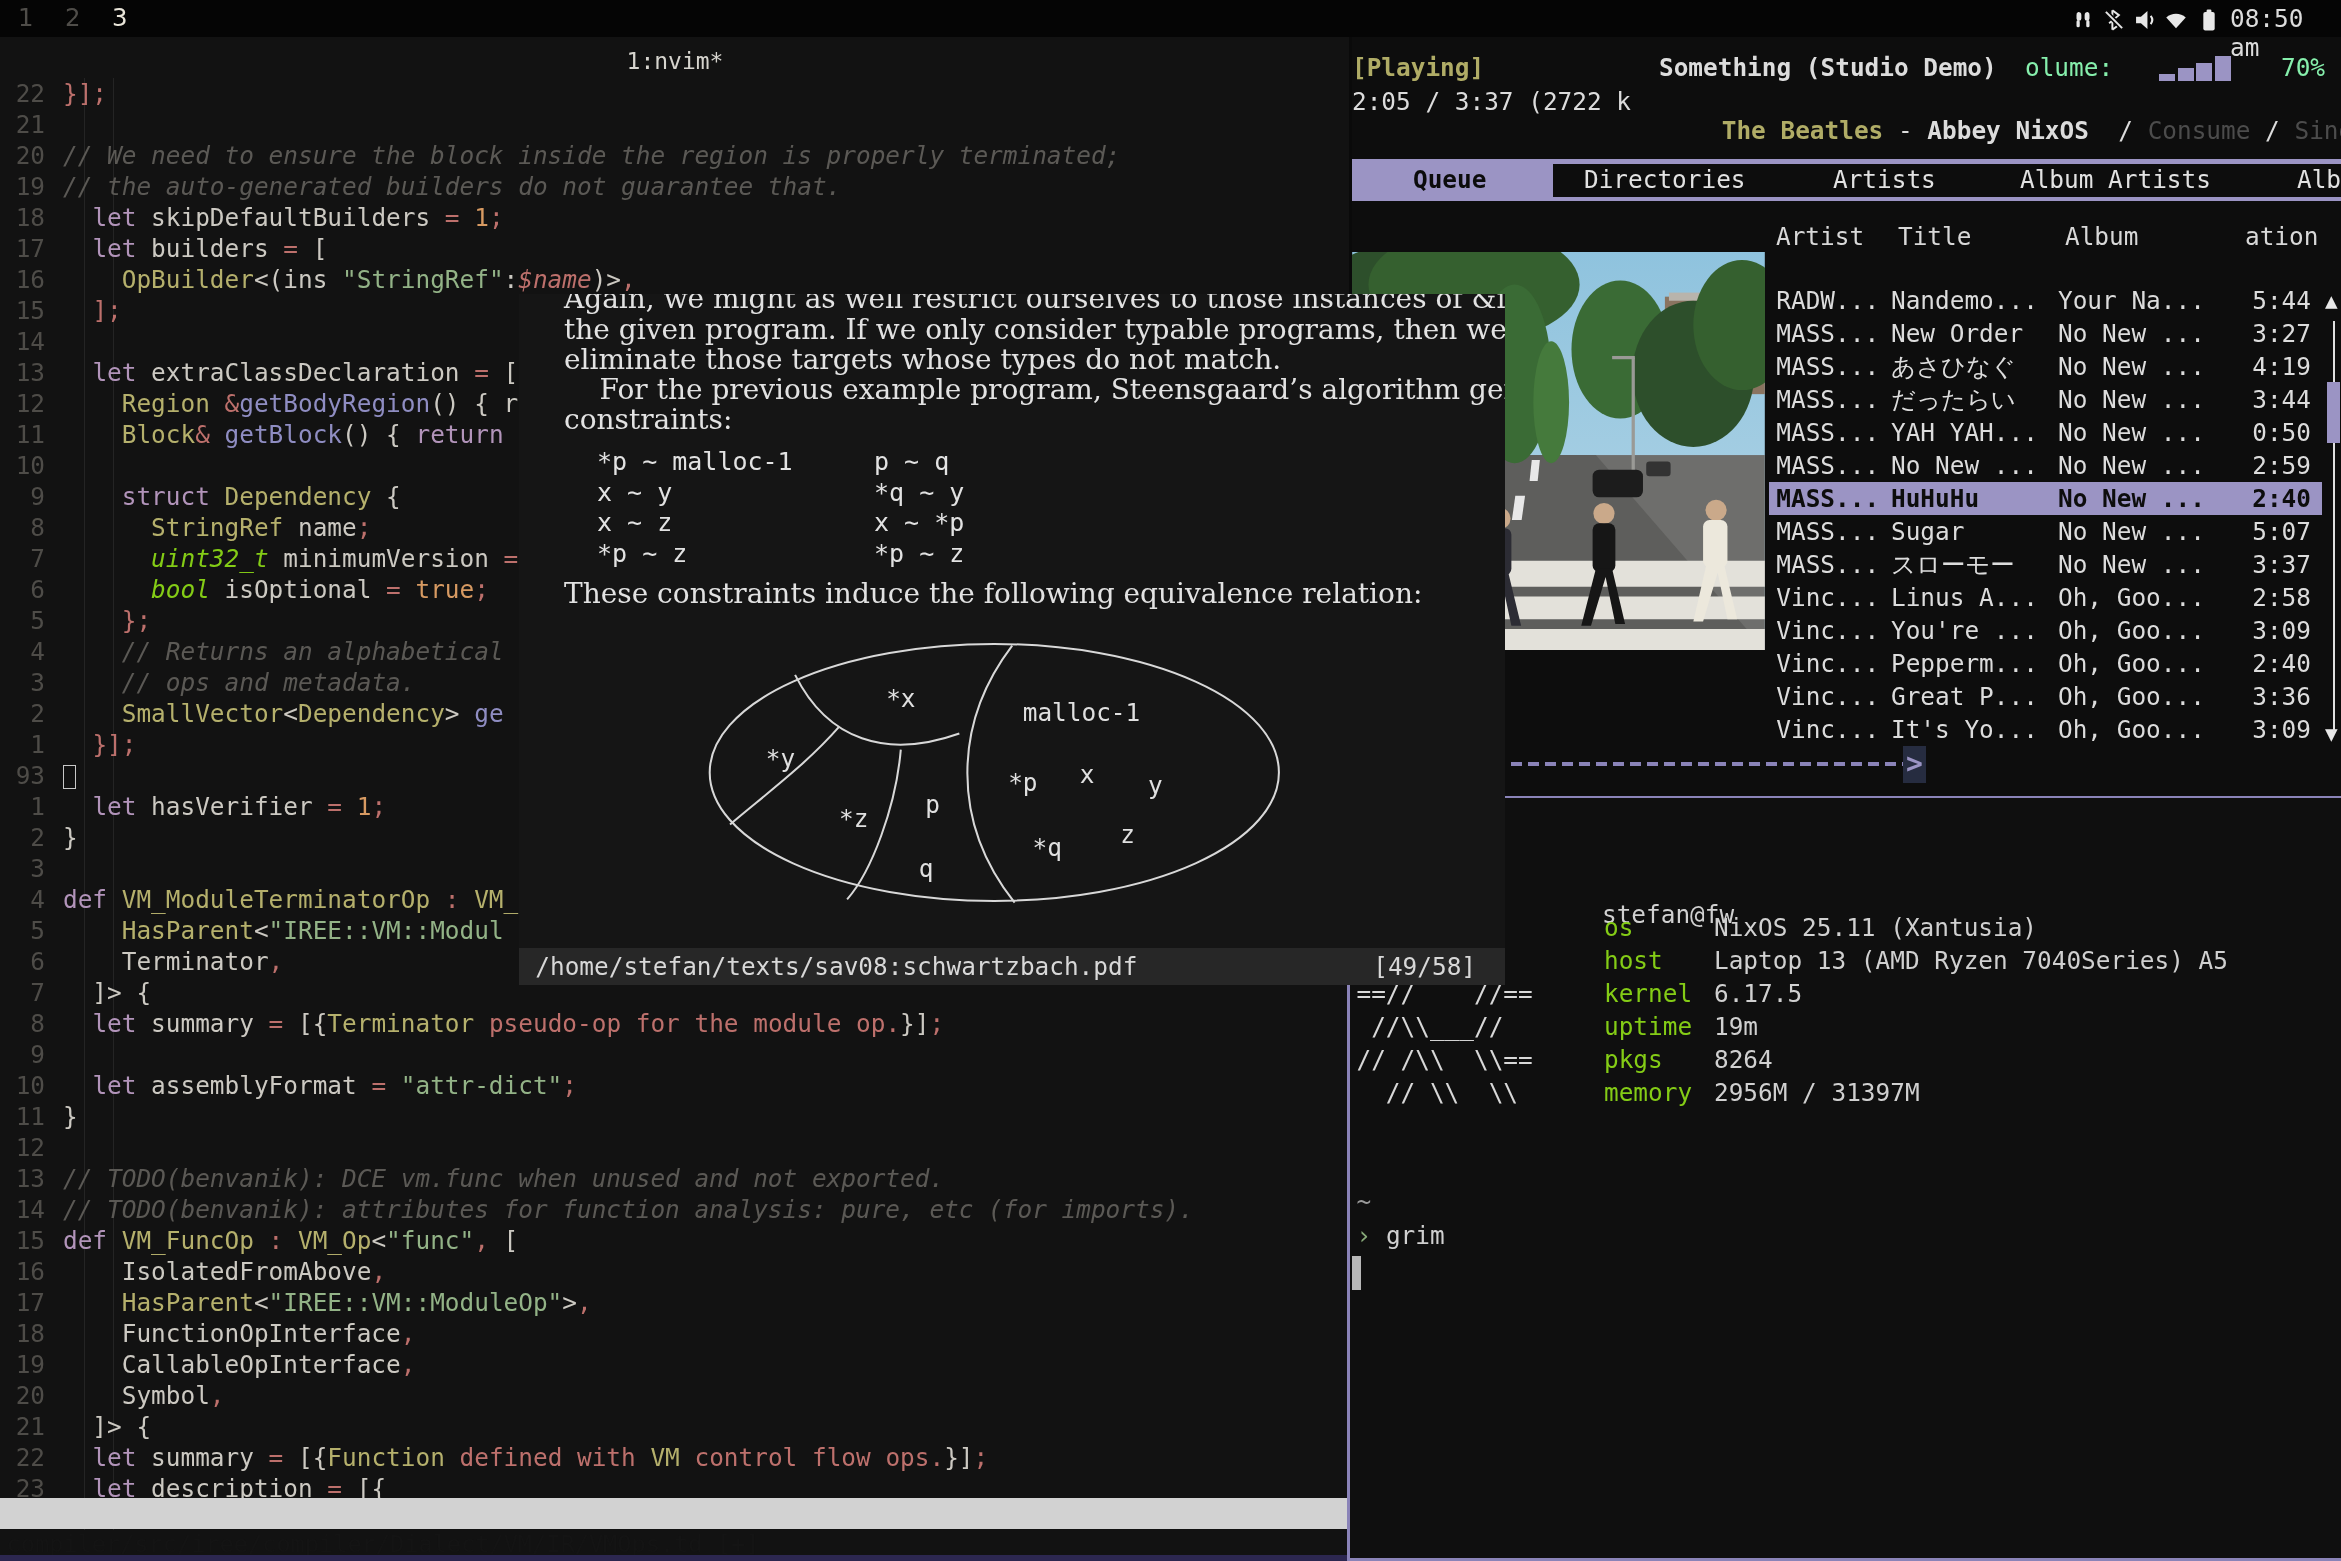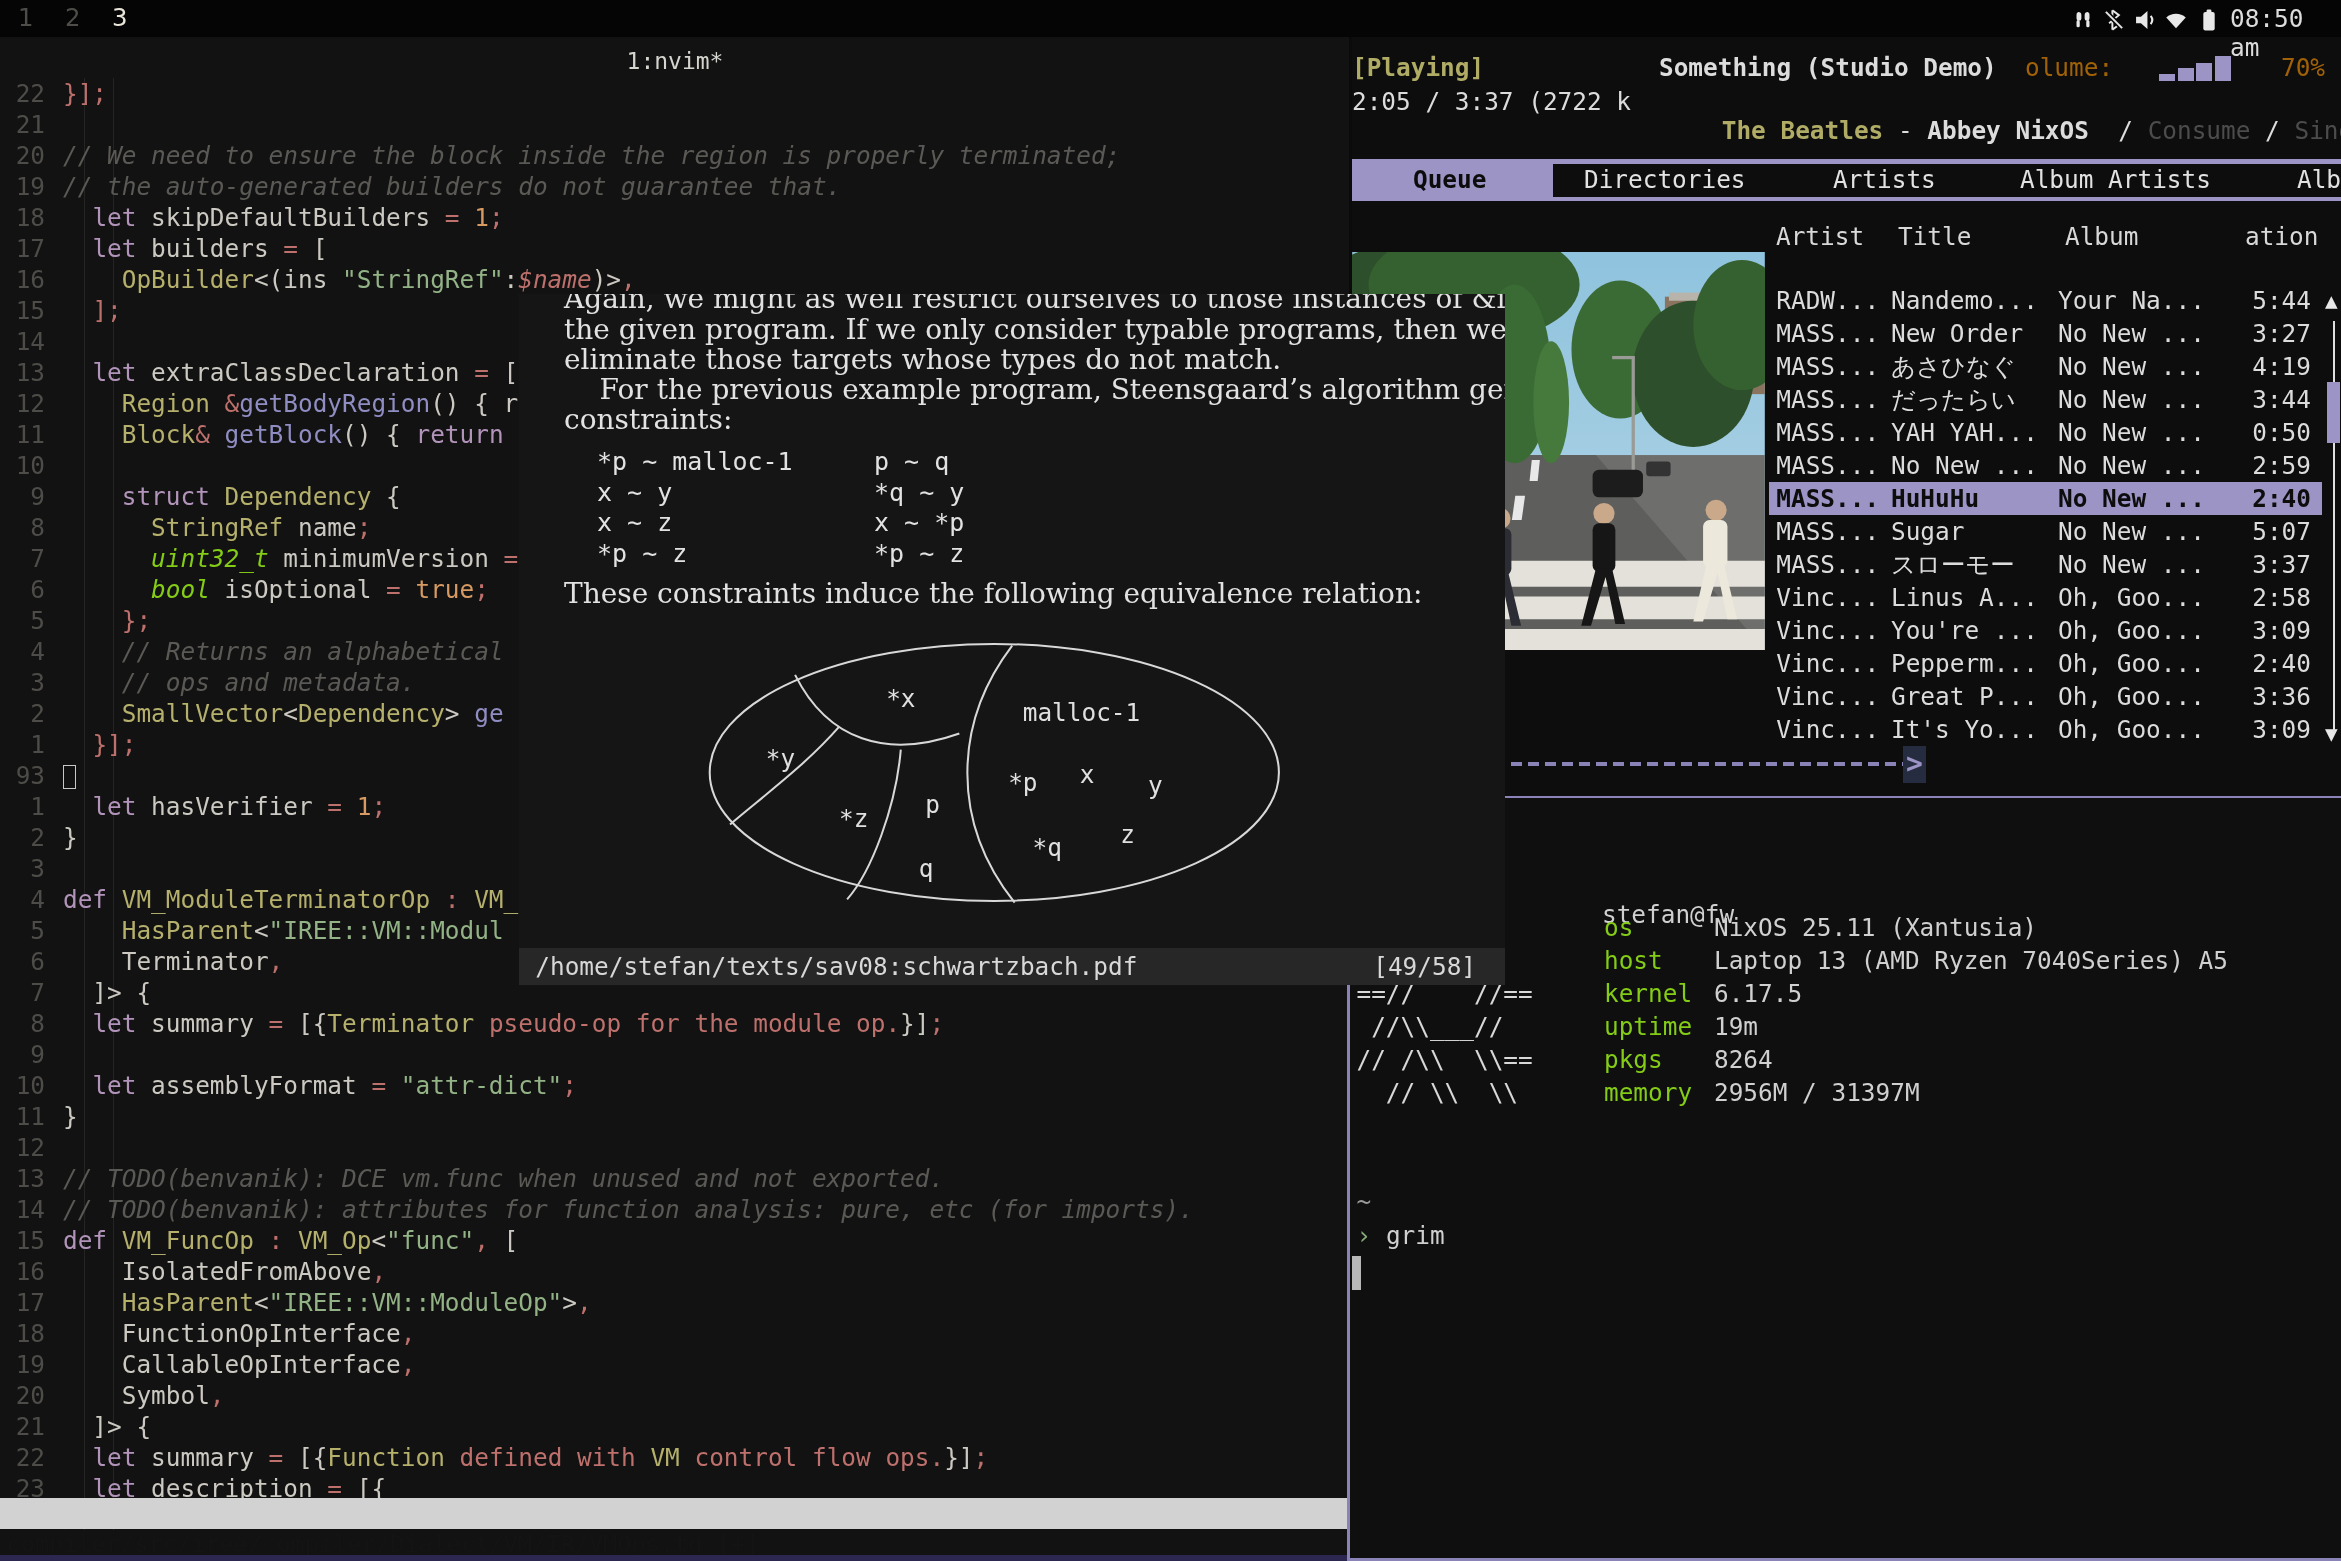--- a/index.html
+++ b/index.html
@@ -22,21 +22,21 @@
   .tok-c { color:#5b5955; font-style:italic; }
   .tok-b { color:#8f8dc2; } .tok-ti { color:#84cc16; font-style:italic; } .tok-si { color:#bd706c; font-style:italic; }
   .ed-cursor { display:inline-block; width:13px; height:24.4px; border:1.6px solid #c8c8c8; vertical-align:middle; }
   .guide { position:absolute; top:41px; width:0.8px; height:1452px; background:#242424; }
   #editor-status { position:absolute; left:0; top:1461px; width:1349px; height:31px; background:#d2d2d2; color:#141414; font-size:23.6px; line-height:31px; white-space:pre; }
   #ed-file { position:absolute; left:6.5px; } #ed-pos { position:absolute; left:1065px; }
   #editor-border { position:absolute; left:0; top:1518px; width:1349px; height:5.7px; background:#2c2750; }
   
   #player { position:absolute; left:1352px; top:37px; width:990px; height:759px; background:#0d0d0d; z-index:1; overflow:hidden; font-size:24.4px; color:#dcdcdc; }
   .np { position:absolute; white-space:pre; }
-  .olive { color:#b0ac66; } .purple { color:#a16207; } .dim { color:#4c4c4c; } .bold { font-weight:bold; }
+  .olive { color:#b0ac66; } .purple { color:#86efac; } .dim { color:#4c4c4c; } .bold { font-weight:bold; }
   #tabbar { position:absolute; left:0px; top:122px; width:990px; height:42px; background:#9b94c4; }
   #tabblack { position:absolute; left:201px; top:127px; width:789px; height:33px; background:#0d0d0d; }
   .tab { position:absolute; top:128px; font-size:24.4px; color:#e2e2e2; }
   .tab.sel { color:#0c0c0c; font-weight:bold; }
   .qhead { position:absolute; top:185px; color:#d8d8d8; }
   #queue { position:absolute; left:417px; top:247px; width:553px; }
   .qrow { height:33px; line-height:33px; display:flex; white-space:pre; overflow:hidden; }
   .qrow span { display:inline-block; overflow:hidden; }
   .qa { width:122px; padding-left:7.3px; } .qt { width:167px; } .qal { width:183px; } .qd { width:70px; text-align:right; }
   .qrow.sel { background:#9b94c4; color:#0d0d0d; font-weight:bold; }

